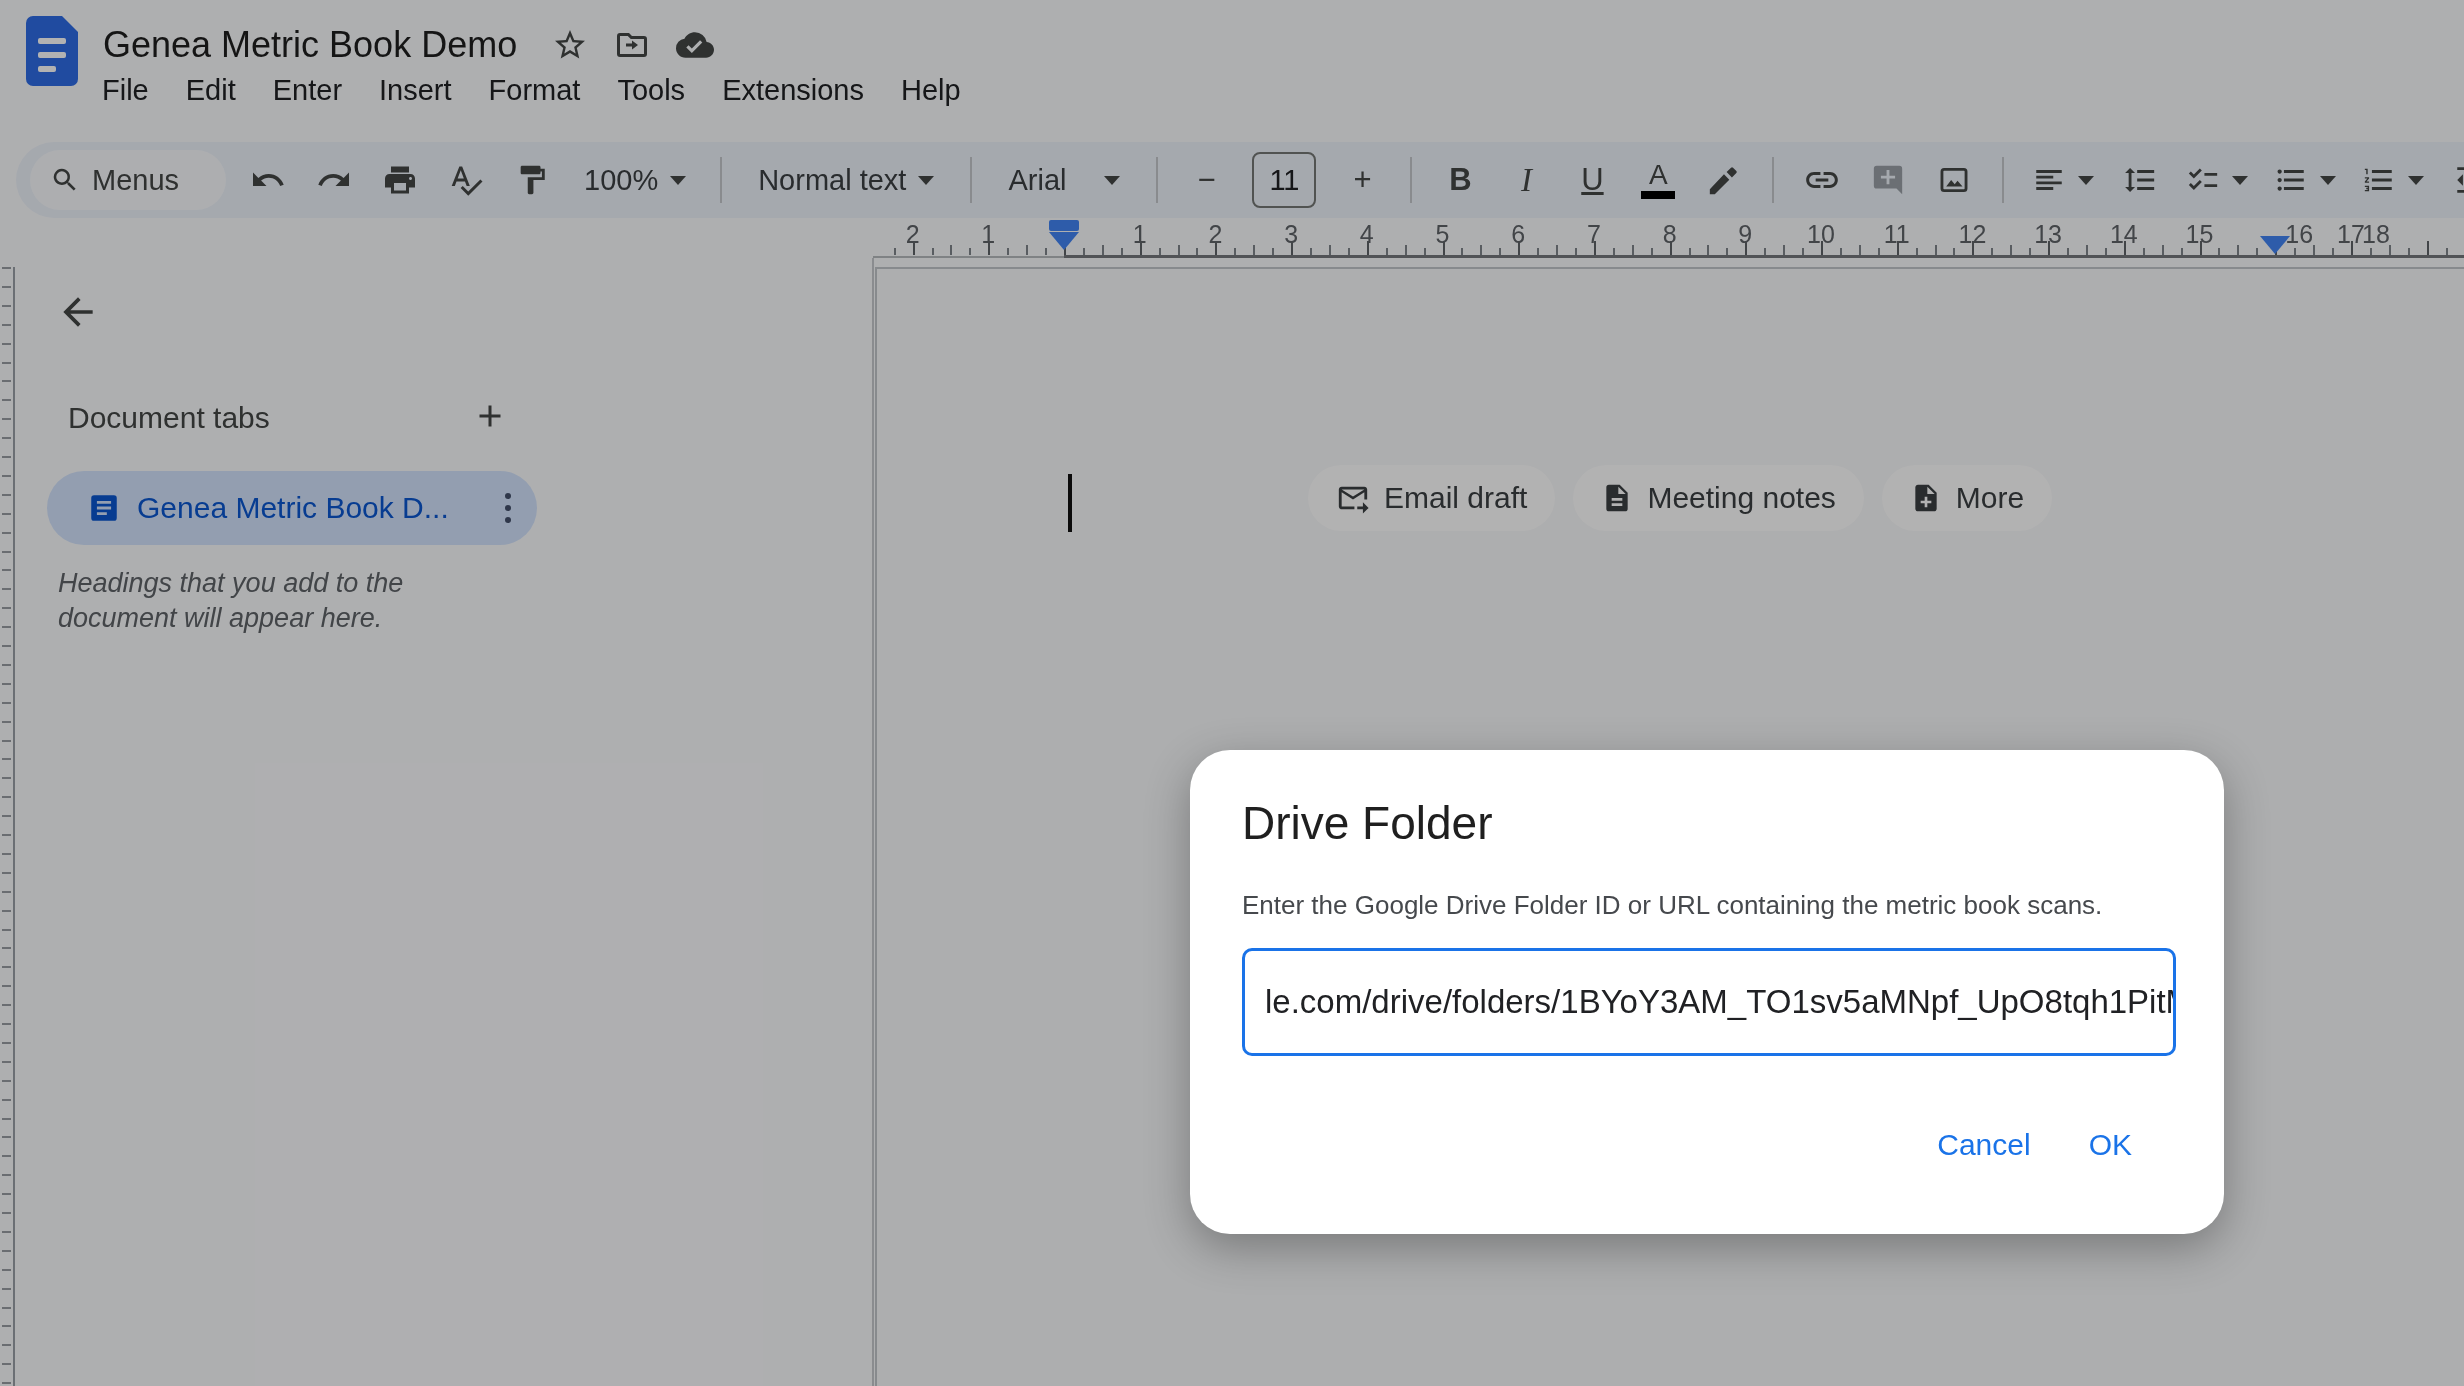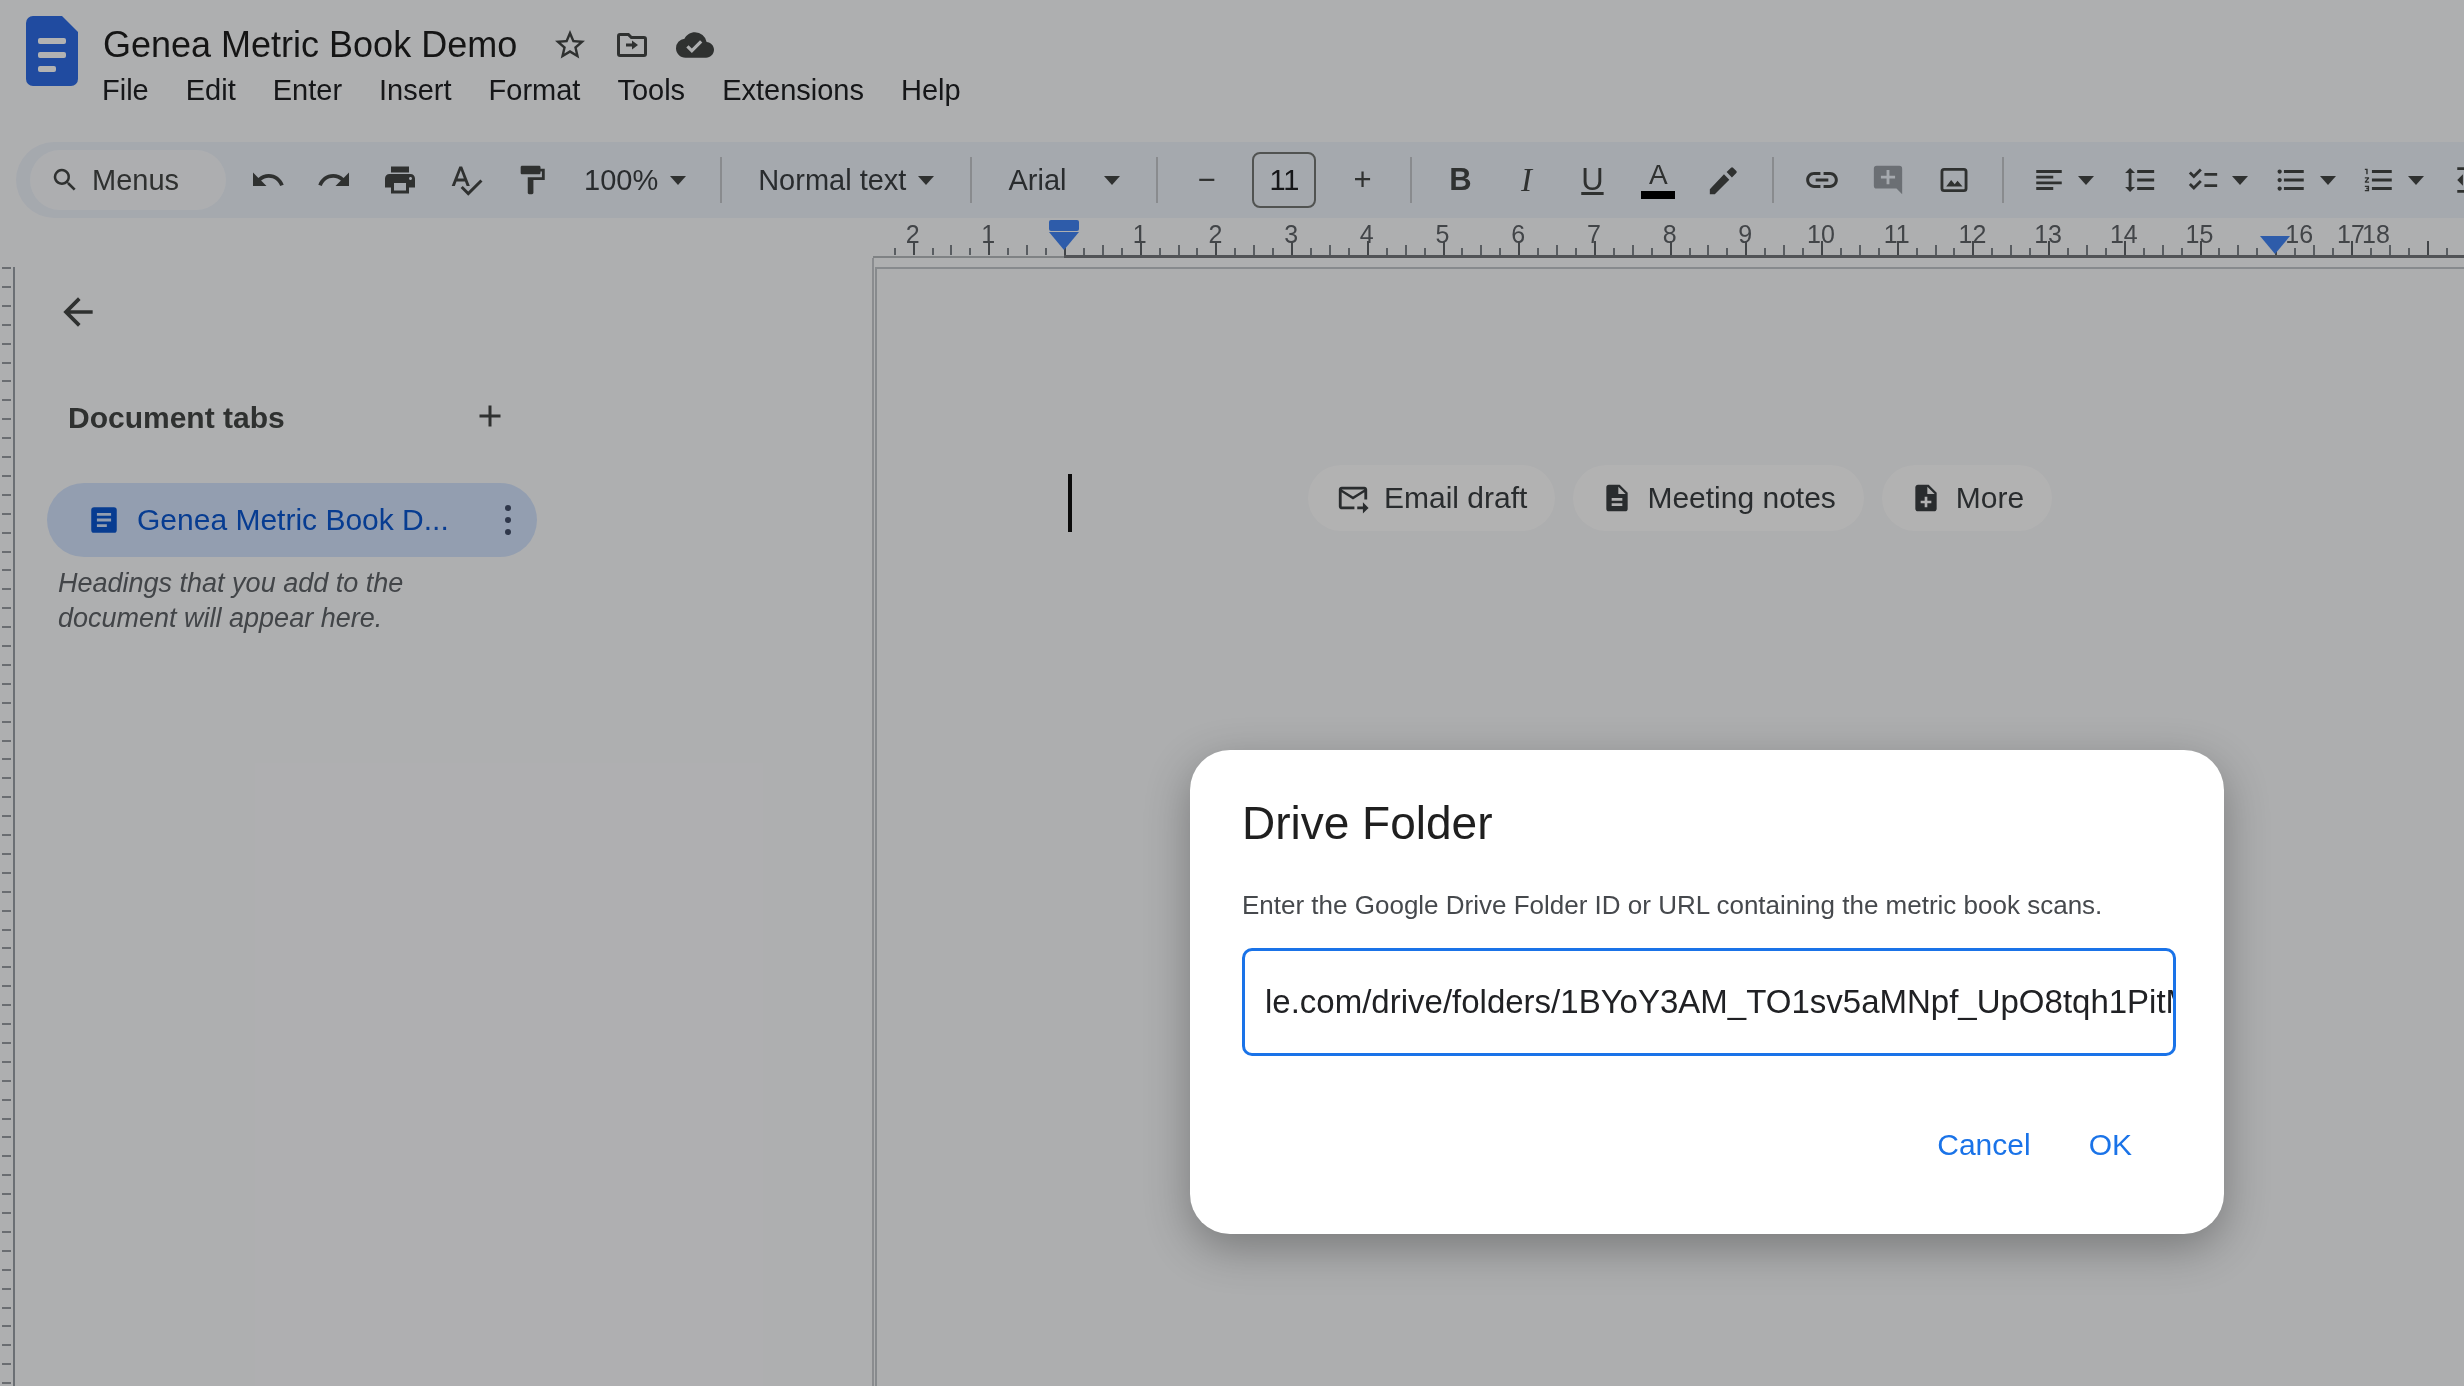--- a/index.html
+++ b/index.html
@@ -47,23 +47,23 @@
            border-left:15px solid transparent;border-right:15px solid transparent;border-top:18px solid #4285f4;}
   .ind-tri.right{top:16px;}
   
   .vruler{position:absolute;left:0;top:267px;width:13px;height:1119px;border-right:2px solid #9aa0a6;}
   .vruler .ticks{position:absolute;left:2px;top:0;width:9px;height:100%;
     background:repeating-linear-gradient(180deg,#989da3 0 2px,transparent 2px 18.9px);}
   .side-divider{position:absolute;left:872px;top:258px;width:2px;height:1128px;background:#c6c9cd;}
   
   .back-btn{position:absolute;left:56px;top:290px;width:44px;height:44px;}
   .st-row{position:absolute;left:68px;top:398px;width:440px;display:flex;justify-content:space-between;align-items:center;}
-  .st-title{font-size:30px;font-weight:700;color:#444746;}
+  .st-title{font-size:30px;font-weight:400;color:#444746;}
   .tabpill{position:absolute;left:47px;top:471px;width:490px;height:74px;border-radius:37px;background:#d3e3fd;
-           display:flex;align-items:center;box-sizing:border-box;padding:0 26px 0 40px;margin-top:12px;}
+           display:flex;align-items:center;box-sizing:border-box;padding:0 26px 0 40px;}
   .tabpill .tlabel{font-size:30px;font-weight:500;color:#0b57d0;margin-left:16px;white-space:nowrap;flex:1;}
   .kebab{display:flex;flex-direction:column;gap:6px;}
   .kebab i{width:6px;height:6px;border-radius:50%;background:#44506b;}
   .hint{position:absolute;left:58px;top:566px;width:380px;font-size:27px;font-style:italic;color:#5f6368;line-height:35px;}
   
   .page{position:absolute;left:875px;top:267px;width:1589px;height:1119px;background:#f8f9fb;
         border-top:2px solid #c2c6cb;border-left:2px solid #c2c6cb;}
   .caret{position:absolute;left:191px;top:205px;width:4px;height:58px;background:#111;}
   .chips{position:absolute;left:431px;top:196px;display:flex;gap:18px;}
   .chip{height:66px;border-radius:33px;background:#ffffff;display:flex;align-items:center;gap:14px;

